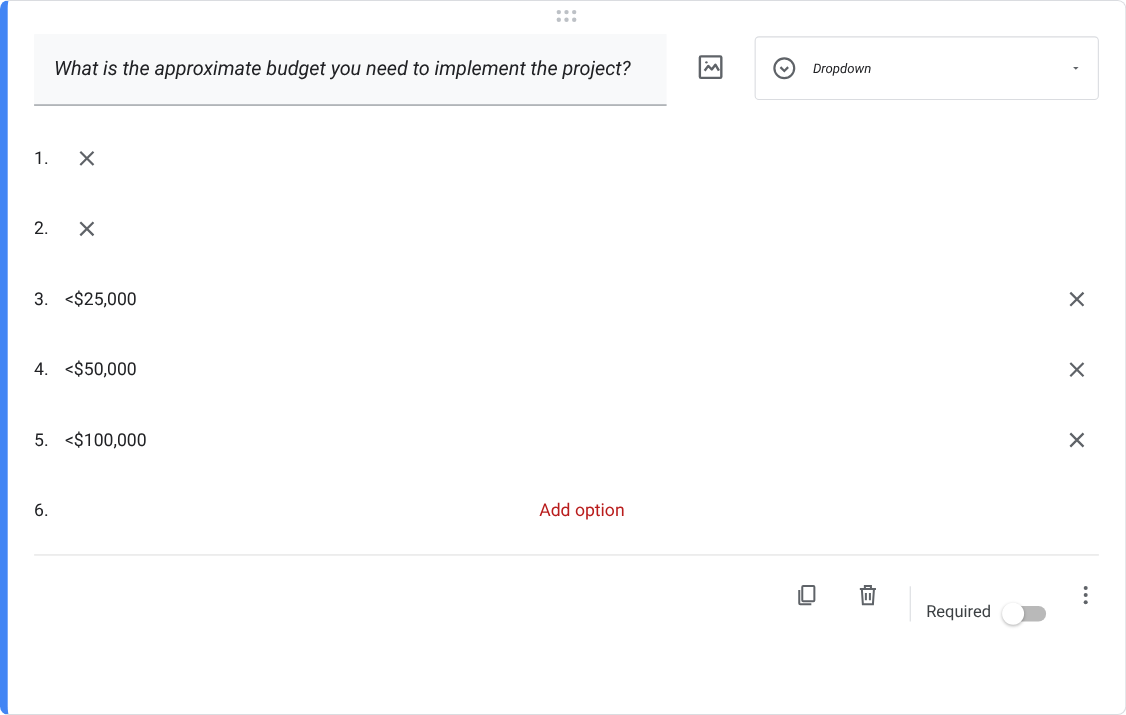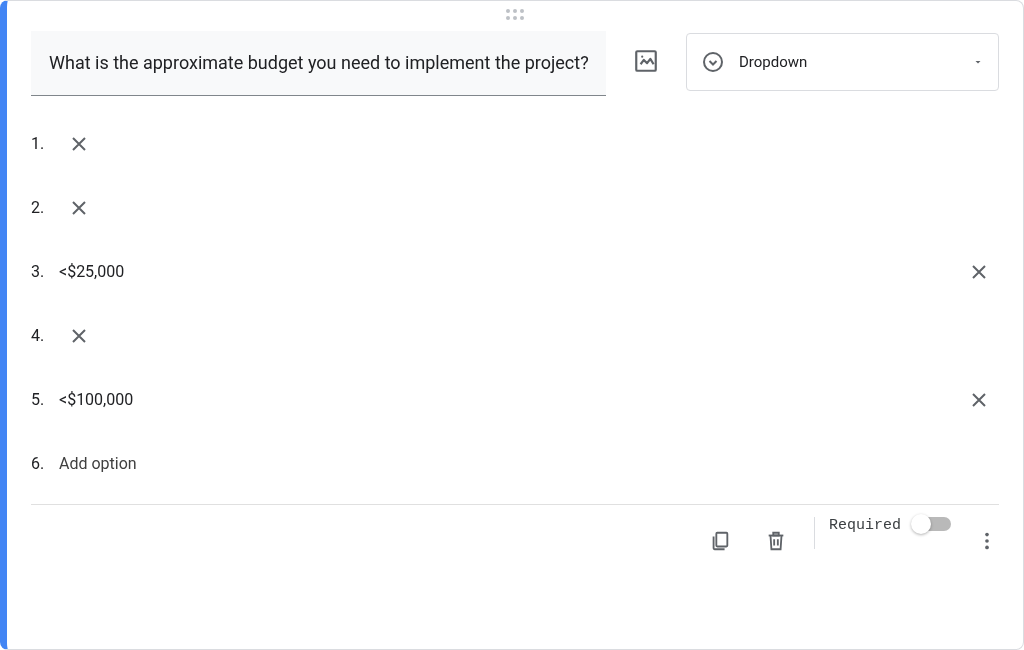--- a/index.html
+++ b/index.html
@@ -37,20 +37,21 @@
     .drag-dots span {
       width: 4px; height: 4px;
       background: #bdc1c6;
       border-radius: 50%;
     }
     .top-row {
       display: flex;
       align-items: flex-start;
       padding: 8px 24px 0 24px;
       gap: 16px;
+      font-style: italic;
     }
     .question-box {
       flex: 0 0 575px;
       background: #f8f9fa;
       padding: 18px 16px 18px 18px;
       border-bottom: 1px solid #80868b;
       font-size: 18px;
       color: #202124;
       line-height: 1.55;
       cursor: text;
@@ -71,21 +72,21 @@
       border-radius: 4px;
       display: flex;
       align-items: center;
       padding: 0 14px;
       cursor: pointer;
       gap: 14px;
       margin-top: 2px;
     }
     .type-select .label {
       flex: 1;
-      font-size: 15px;
+      font-size: 12px;
       color: #202124;
     }
     .type-select .chev {
       color: #5f6368;
     }
     .options-list {
       padding: 24px 24px 0 24px;
     }
     .option-row {
       display: flex;
@@ -97,42 +98,42 @@
     }
     .option-index {
       width: 28px;
       color: #202124;
     }
     .option-text {
       flex: 1;
       cursor: text;
     }
     .option-text.placeholder {
-      color: #404040;
+      color: #b91c1c;
+      text-align: center;
     }
     .remove-btn {
       width: 40px; height: 40px;
       display: flex;
       align-items: center;
       justify-content: center;
       cursor: pointer;
       color: #5f6368;
     }
     .footer-divider {
       border: none;
       border-top: 1px solid #e0e0e0;
       margin: 16px 24px 0 24px;
     }
     .footer {
       display: flex;
-      align-items: flex-start;
+      align-items: flex-end;
       justify-content: flex-end;
       padding: 12px 12px 12px 24px;
       gap: 8px;
-      font-family: Liberation Mono, monospace;
     }
     .footer-btn {
       width: 48px; height: 48px;
       display: flex;
       align-items: center;
       justify-content: center;
       cursor: pointer;
       color: #5f6368;
       border-radius: 50%;
     }
@@ -228,20 +229,21 @@
       <span class="option-text">&lt;$25,000</span>
       <div class="remove-btn">
         <svg width="24" height="24" viewBox="0 0 24 24" fill="none" stroke="currentColor" stroke-width="2">
             <path d="M6 6 L18 18 M18 6 L6 18"></path>
           </svg>
       </div>
     </div>
 
     <div class="option-row">
       <span class="option-index">4.</span>
+      <span class="option-text">&lt;$50,000</span>
       <div class="remove-btn">
         <svg width="24" height="24" viewBox="0 0 24 24" fill="none" stroke="currentColor" stroke-width="2">
             <path d="M6 6 L18 18 M18 6 L6 18"></path>
           </svg>
       </div>
     </div>
 
     <div class="option-row">
       <span class="option-index">5.</span>
       <span class="option-text">&lt;$100,000</span>

